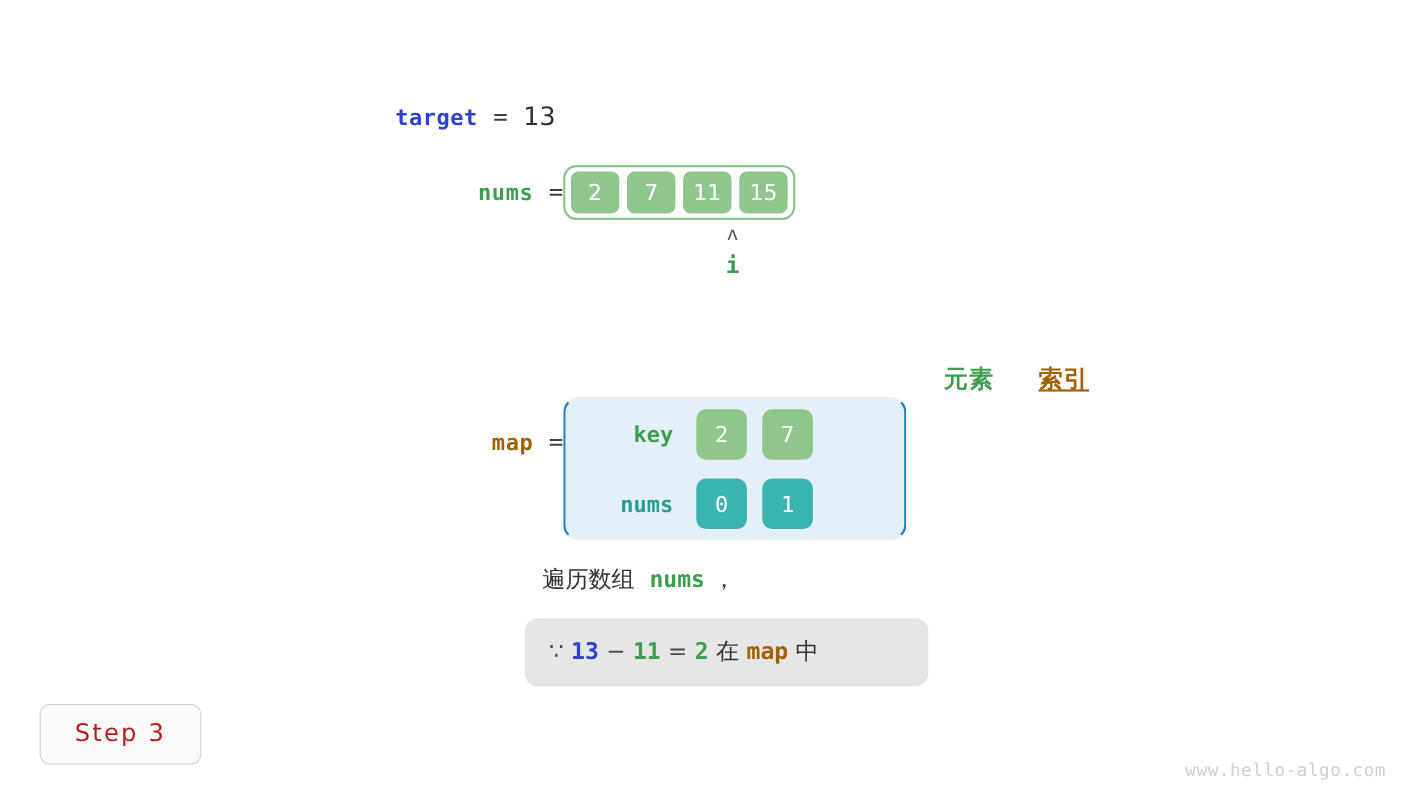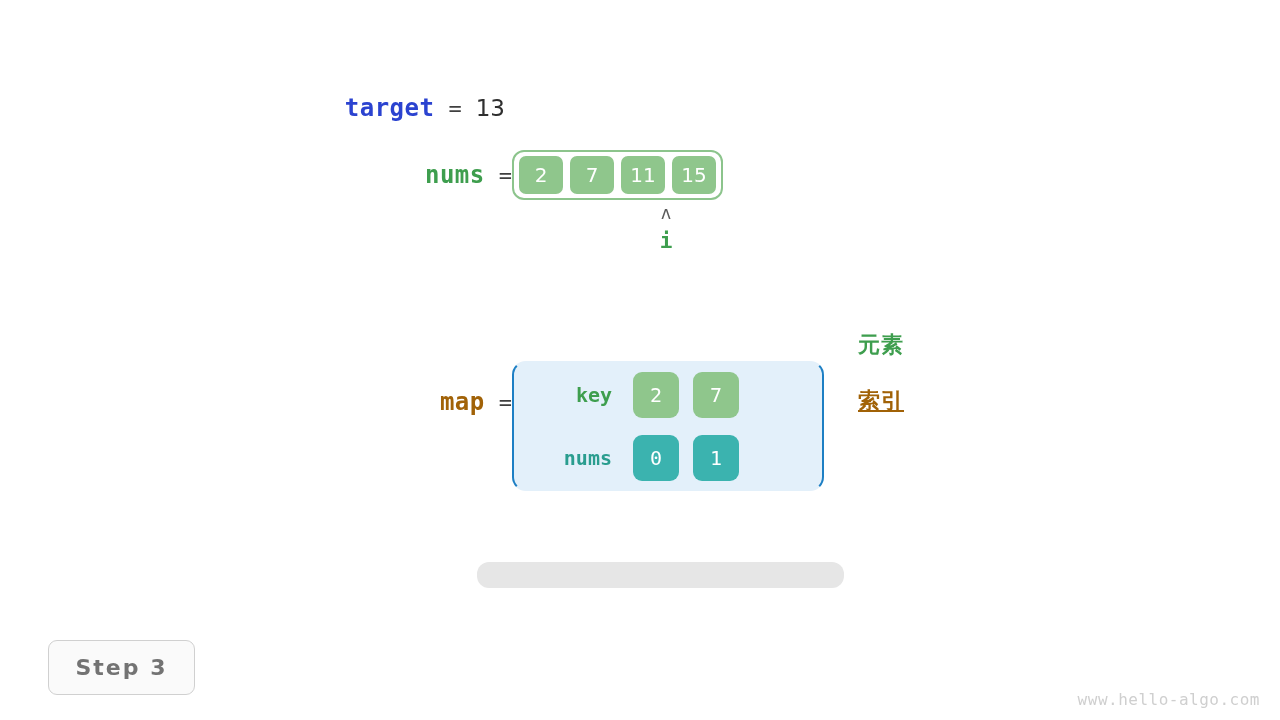--- a/index.html
+++ b/index.html
@@ -20,21 +20,21 @@
     inset: 0;
   }
 
   
   .abs { position: absolute; }
 
   
   .ident {
     font-family: "DejaVu Sans Mono", "Liberation Mono", monospace;
     font-weight: bold;
-    font-size: 24px;
+    font-size: 20px;
     letter-spacing: .5px;
     white-space: nowrap;
   }
   .eq {
     font-family: "DejaVu Sans Mono", "Liberation Mono", monospace;
     font-size: 22px;
     color: #3f3f3f;
   }
   .plainnum {
     font-family: "DejaVu Sans", "Liberation Sans", sans-serif;
@@ -154,21 +154,21 @@
     font-family: "DejaVu Sans Mono", "Liberation Mono", monospace;
     font-size: 20px;
     position: relative;
   }
   .kv-cell.key { background: #8fc68c; }
   .kv-cell.value { background: #3bb3af; }
 
   
   #map-annotations {
     left: 858px; top: 330px;
-    display: flex; flex-direction: column; gap: 26px;
+    display: flex; flex-direction: row; gap: 40px;
   }
   .annot {
     font-family: "DejaVu Sans", "Liberation Sans", sans-serif;
     font-weight: bold;
     font-size: 22px;
     letter-spacing: 1px;
   }
   .annot.elem { color: #3e9e4e; }
   .annot.index { color: #a16207; text-decoration: underline; }
 
@@ -202,31 +202,31 @@
     line-height: 36px;
   }
   .mono-b { font-family: "DejaVu Sans Mono", "Liberation Mono", monospace; font-weight: bold; }
   .c-blue  { color: #2b43d0; }
   .c-green { color: #3e9e4e; }
   .c-lblue { color: #a16207; }
   .c-gray  { color: #4a4a4a; }
 
   
   #step-badge {
-    left: 48px; top: 640px;
+    left: 36px; top: 640px;
     width: 145px; height: 53px;
     border: 1px solid #d0d0d0;
     border-radius: 9px;
     background: #fafafa;
     display: flex; align-items: center; justify-content: center;
     font-family: "DejaVu Sans", "Liberation Sans", sans-serif;
-    font-weight: bold;
+    font-weight: normal;
     font-size: 22px;
     letter-spacing: 2px;
-    color: #737373;
+    color: #b91c1c;
   }
 
   
   #watermark {
     right: 20px; bottom: 11px;
     font-family: "DejaVu Sans Mono", "Liberation Mono", monospace;
     font-size: 16px;
     color: #cfcfcf;
     letter-spacing: .5px;
   }
@@ -288,21 +288,35 @@
         </div>
       </div>
     </div>
   </div>
 
   <div class="abs" id="map-annotations">
     <span class="annot elem">元素</span>
     <span class="annot index">索引</span>
   </div>
 
+  <div class="abs" id="explain-line">
+    <span>遍历数组</span><span>&nbsp;&nbsp;</span><span class="code">nums</span><span>&nbsp;</span><span>，</span>
+  </div>
 
   <div class="abs" id="deduction-box">
+    <div class="ded-line">
+      <span class="c-gray">∵</span>
+      <span class="mono-b c-blue">13</span>
+      <span class="c-gray">−</span>
+      <span class="mono-b c-green">11</span>
+      <span class="c-gray">=</span>
+      <span class="mono-b c-green">2</span>
+      <span>在</span>
+      <span class="mono-b c-lblue">map</span>
+      <span>中</span>
+    </div>
   </div>
 
   <div class="abs" id="step-badge">Step 3</div>
 
   <div class="abs" id="watermark">www.hello-algo.com</div>
 
 </div>
 
 </body></html>

